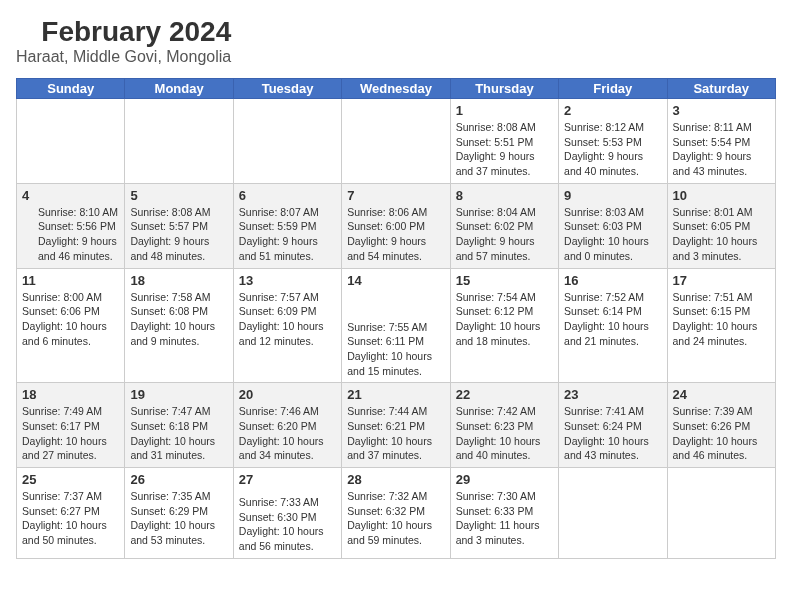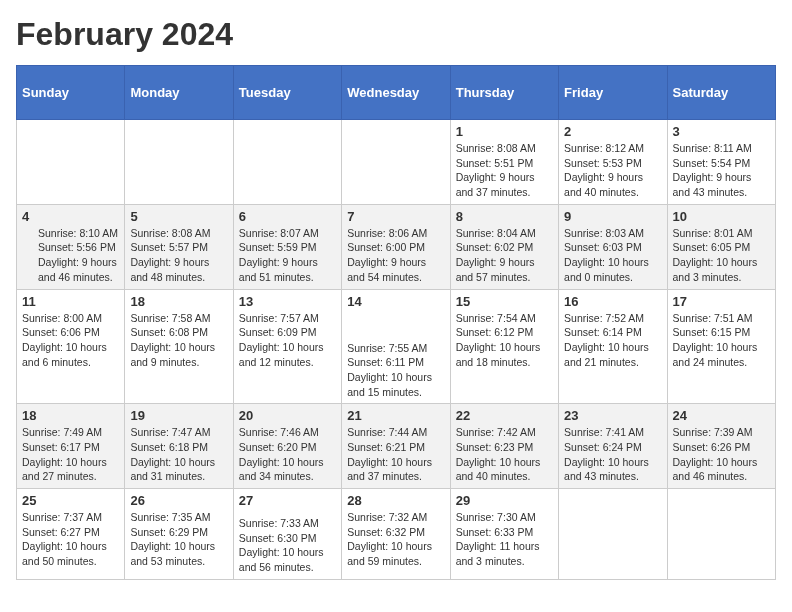--- a/index.html
+++ b/index.html
@@ -29,38 +29,38 @@
     }
     .logo-text span { display: block; }
     .logo-icon {
       width: 28px;
       height: 28px;
     }
     .title-block {
       text-align: right;
     }
     .month-title {
-      font-size: 32px;
+      font-size: 28px;
       font-weight: bold;
       color: #333;
     }
     .location-title {
       font-size: 16px;
       color: #555;
     }
     table {
       width: 100%;
       border-collapse: collapse;
       font-size: 11px;
     }
     th {
       background-color: #4472C4;
       color: #fff;
-      text-align: left;
-      padding: 19px 5px;
+      text-align: center;
+      padding: 2px 5px;
       font-size: 13px;
       font-weight: bold;
       border: 1px solid #3a62b0;
     }
     td {
       border: 1px solid #ccc;
       vertical-align: top;
       padding: 4px 5px;
       width: 14.28%;
       min-height: 80px;
@@ -83,20 +83,21 @@
     
     thead tr th { background-color: #4472C4; }
     .empty-cell { background: #f9f9f9; }
   </style>
 </head>
 <body>
 
 <div class="header-section">
   <div class="title-block">
     <div class="month-title">February 2024</div>
+    <div class="location-title">Haraat, Middle Govi, Mongolia</div>
   </div>
 </div>
 
 <table>
   <thead>
     <tr>
       <th>Sunday</th>
       <th>Monday</th>
       <th>Tuesday</th>
       <th>Wednesday</th>

